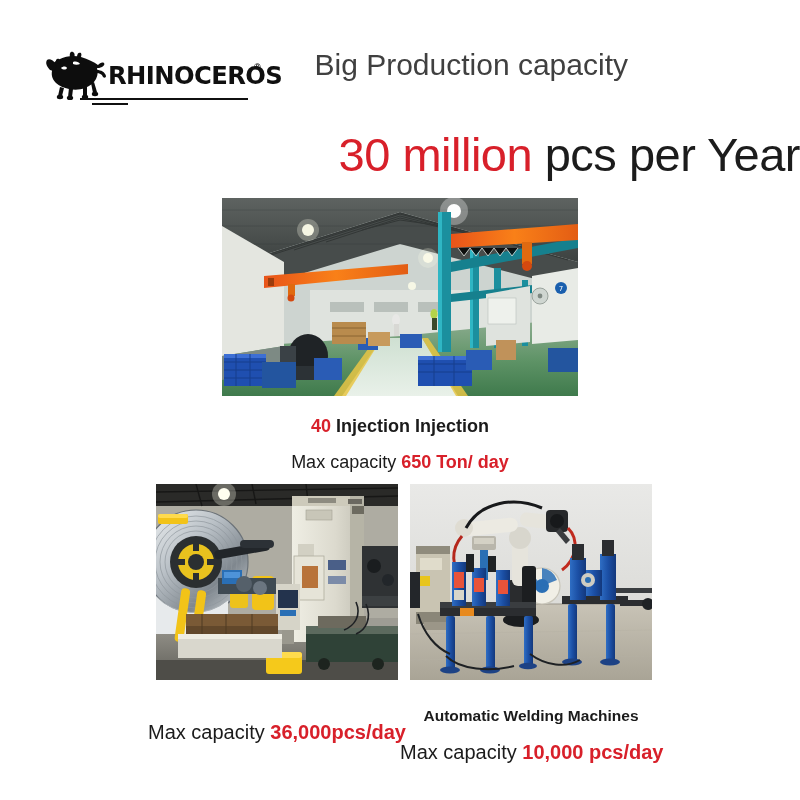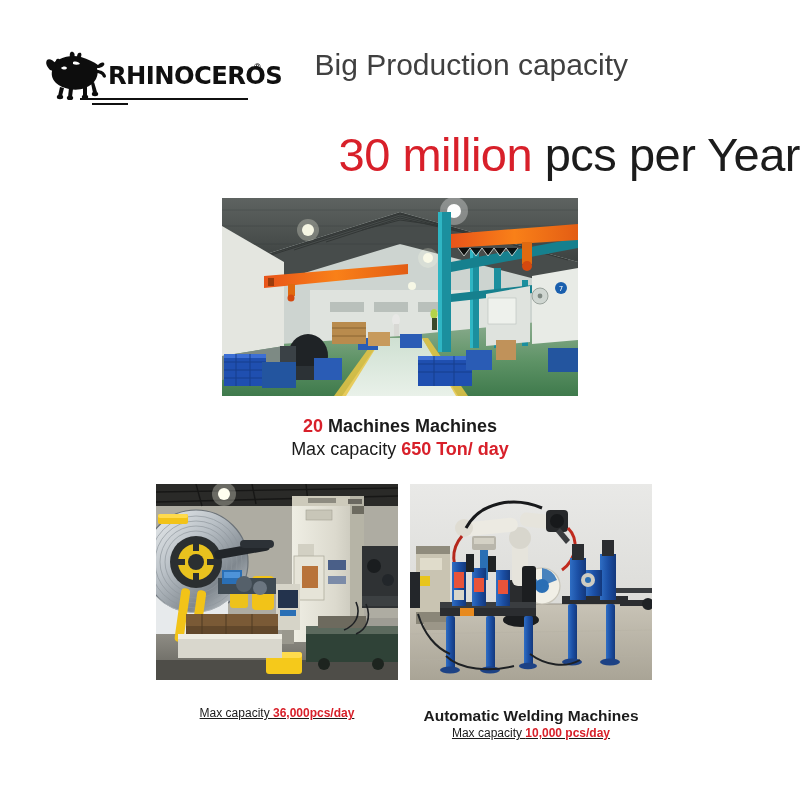--- a/index.html
+++ b/index.html
@@ -137,20 +137,21 @@
   }
   .caption .line1 {
     font-size: 17px;
     font-weight: 700;
     color: #1b1b1b;
   }
   .caption .line2 {
     font-size: 17px;
     font-weight: 400;
     color: #1b1b1b;
+    margin-top: 13px;
   }
   .caption .red-b {
     color: #d8202a;
     font-weight: 700;
   }
   .caption-hero {
     left: 222px;
     top: 415px;
     width: 356px;
   }
@@ -162,21 +163,21 @@
     width: 262px;
   }
   .caption-welding {
     left: 400px;
     top: 706px;
     width: 262px;
   }
   .caption-stamping .line1,
   .caption-welding .line1 { font-size: 15.5px; }
   .caption-stamping .line2,
-  .caption-welding .line2 { font-size: 12px; text-decoration: underline; }
+  .caption-welding .line2 { font-size: 20px; }
 </style>
 </head>
 <body>
 
 <div class="header">
 
   <div class="brand">
     <div class="brand-mark">
       <svg viewBox="0 0 76 50" width="76" height="50" aria-hidden="true">
         <g fill="#0d0d0d">
@@ -361,21 +362,21 @@
     <rect x="274" y="142" width="20" height="20" fill="#c0925a"></rect>
 
     <ellipse cx="174" cy="122" rx="4" ry="6" fill="#e8e8e6"></ellipse>
     <rect x="172" y="126" width="5" height="12" fill="#d8d8d4"></rect>
     <ellipse cx="212" cy="116" rx="3.6" ry="5" fill="#b5d34a"></ellipse>
     <rect x="210" y="120" width="5" height="12" fill="#3c4a2a"></rect>
   </svg>
 </div>
 
 <div class="caption caption-hero">
-  <div class="line1"><span class="red-b">20</span><span> Machines Machines</span></div>
+  <div class="line1"><span class="red-b">40</span><span> Injection Injection</span></div>
   <div class="line2"><span>Max capacity </span><span class="red-b">650 Ton/ day</span></div>
 </div>
 
 <div class="photo photo-stamping">
   <svg viewBox="0 0 242 196" width="242" height="196" aria-hidden="true">
     <defs>
       <linearGradient id="coilG" x1="0" y1="0" x2="1" y2="1">
         <stop offset="0%" stop-color="#f2f4f5"></stop>
         <stop offset="40%" stop-color="#b9c0c6"></stop>
         <stop offset="70%" stop-color="#7f878e"></stop>

